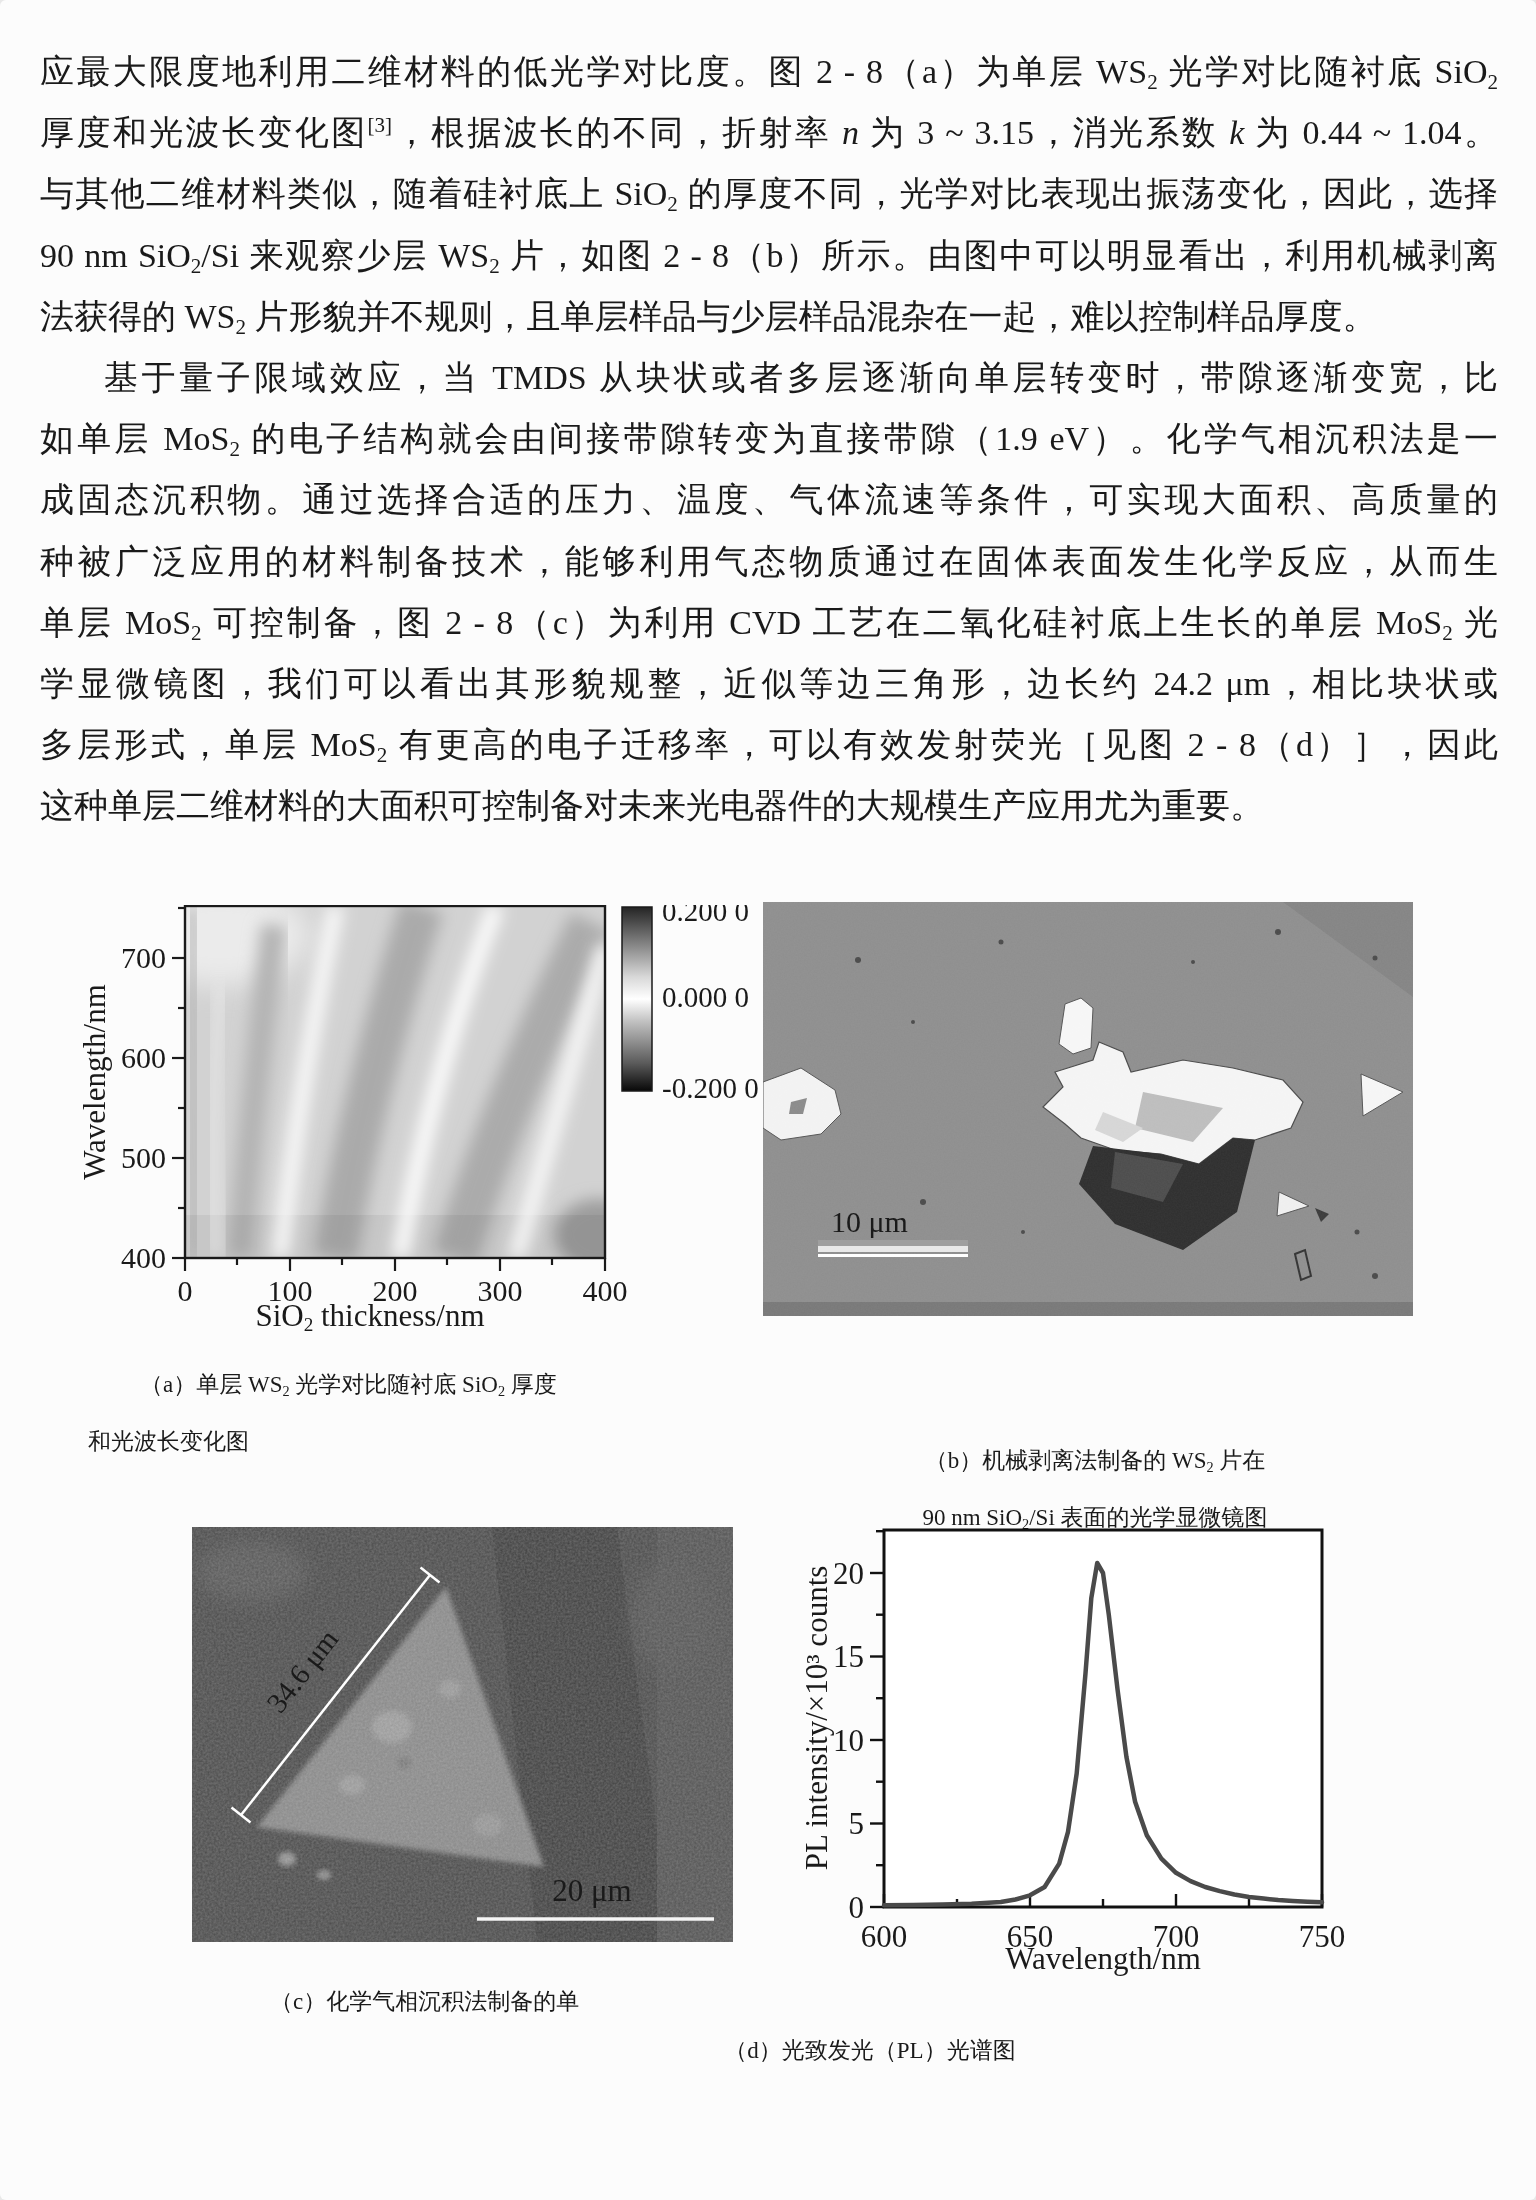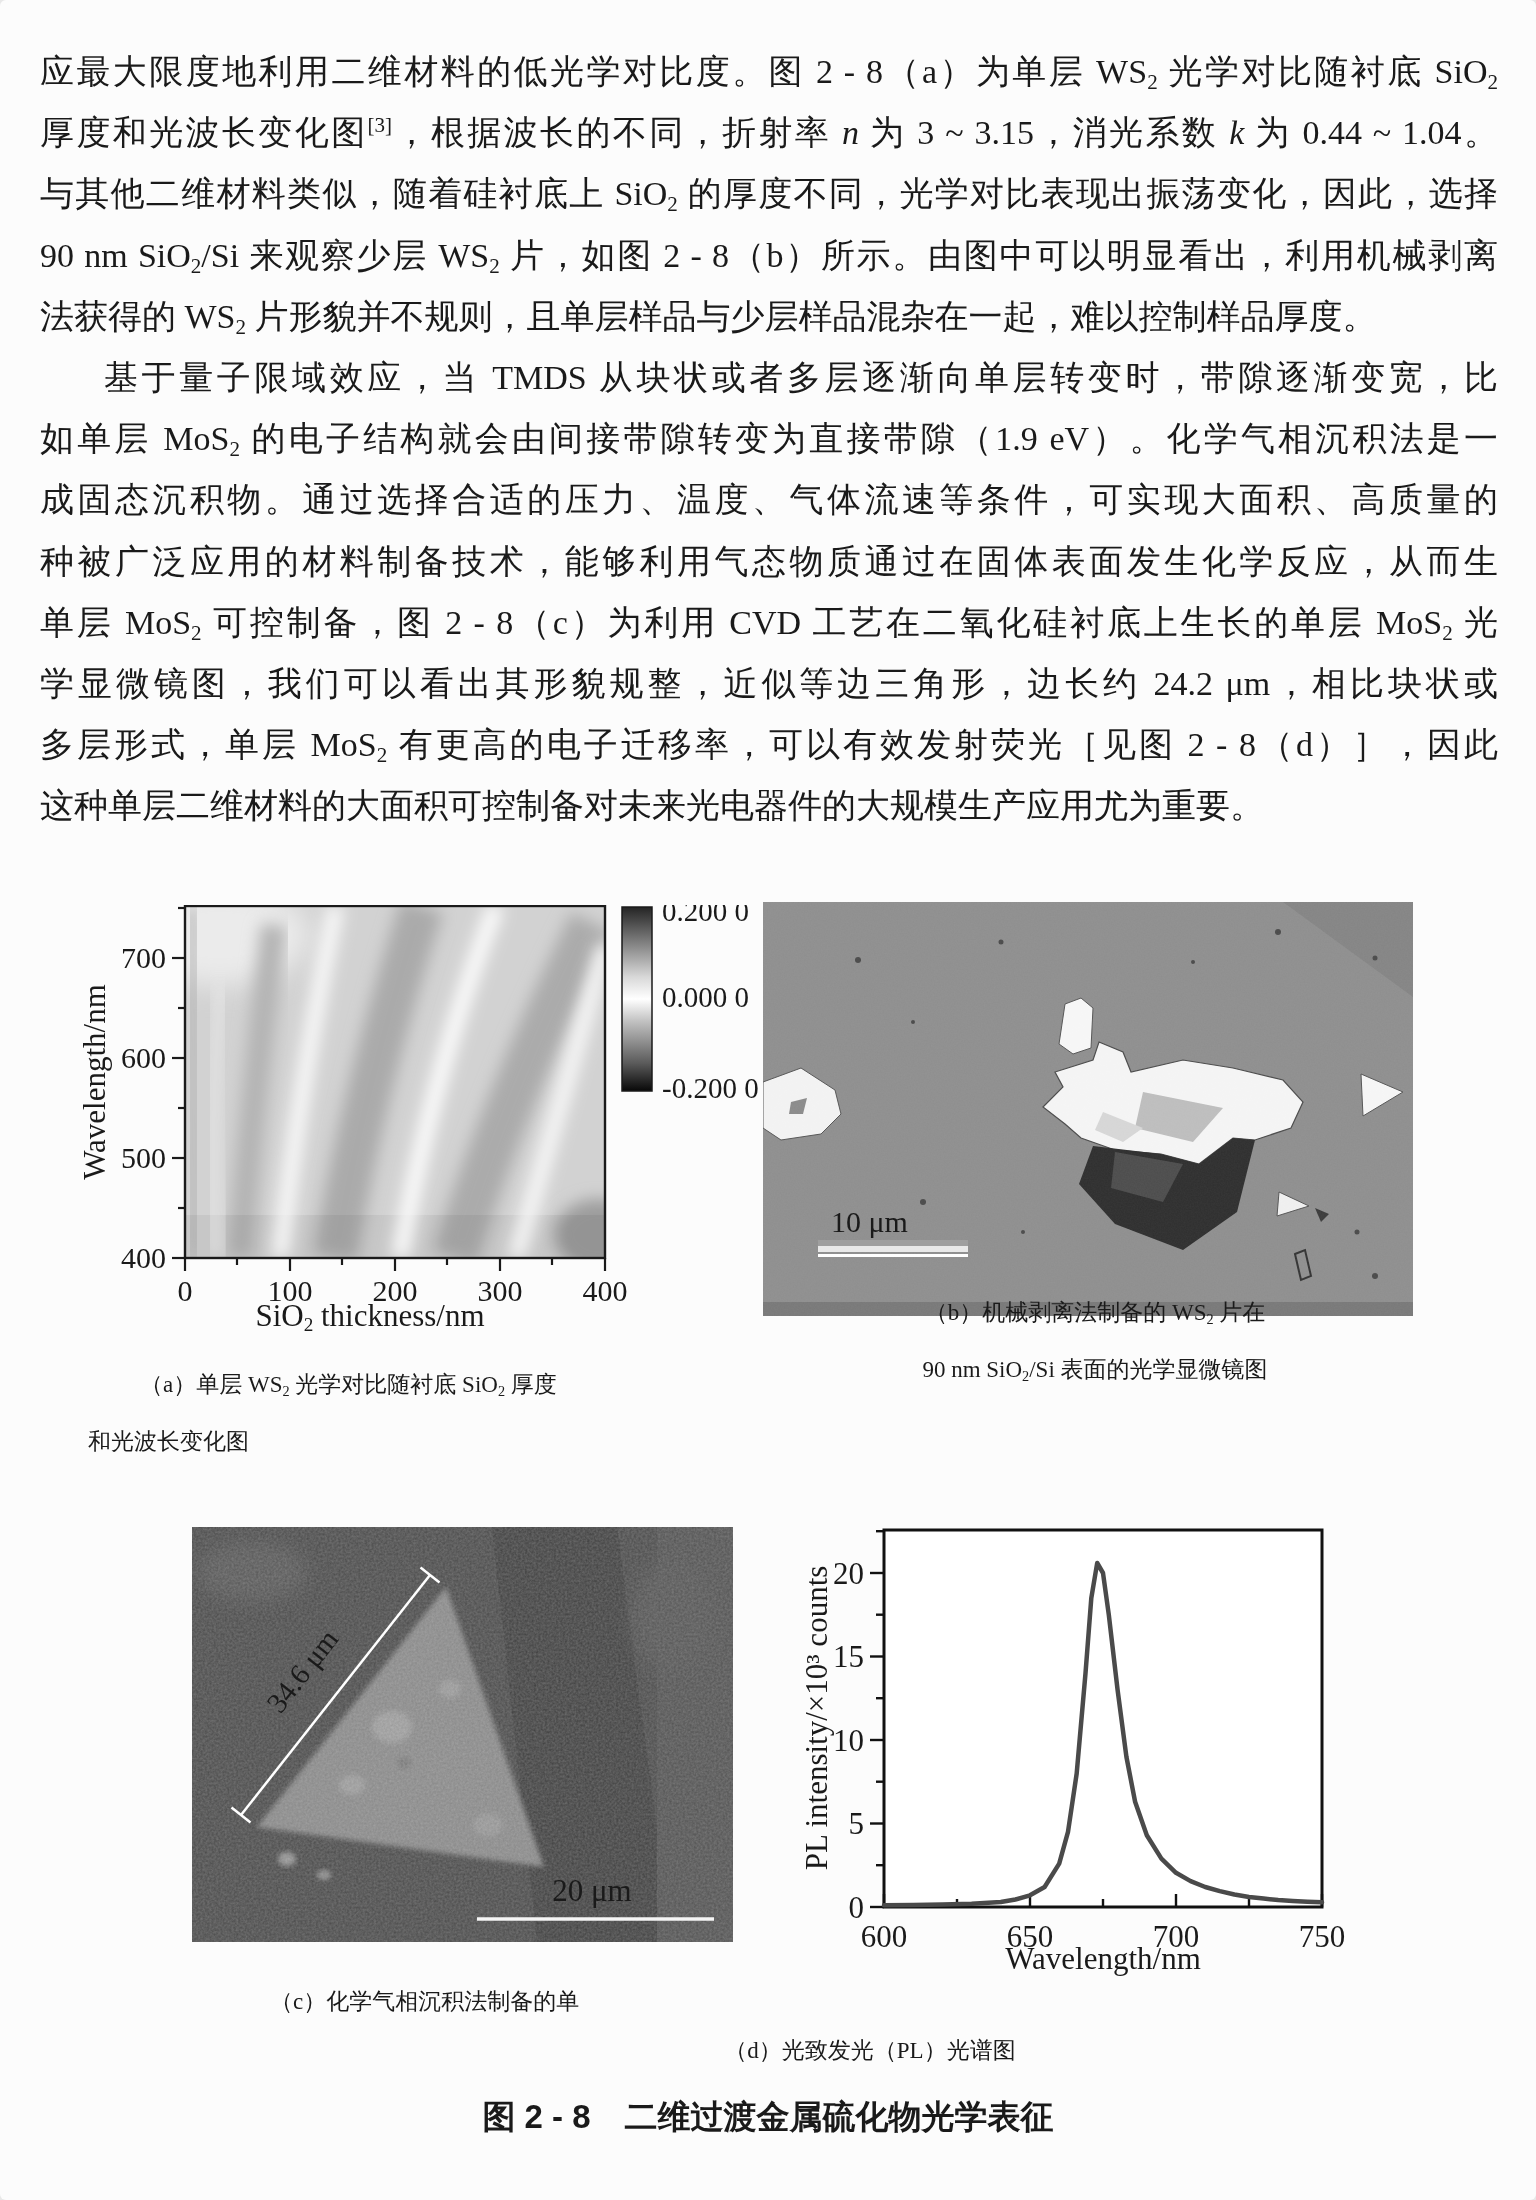--- a/index.html
+++ b/index.html
@@ -184,21 +184,21 @@
     <rect width="650" height="414" filter="url(#noiseB)" opacity="0.10"></rect>
 
     <text x="68" y="330" font-size="30" fill="#ffffff">10 μm</text>
     <g>
       <rect x="55" y="338" width="150" height="6" fill="#9f9f9f"></rect>
       <rect x="55" y="344" width="150" height="6" fill="#e9e9e9"></rect>
       <rect x="55" y="352" width="150" height="3" fill="#ffffff"></rect>
     </g>
   </svg>
 
-  <div class="abs cap center" style="left:770px;top:1284px;width:650px;">
+  <div class="abs cap center" style="left:770px;top:1432px;width:650px;">
     <div class="capline">（b）机械剥离法制备的 WS<sub>2</sub> 片在</div>
     <div class="capline">90 nm SiO<sub>2</sub>/Si 表面的光学显微镜图</div>
   </div>
 
   <svg class="abs" style="left:192px;top:1527px;" width="541" height="415">
     <defs>
       <filter id="noiseC1">
           <feTurbulence type="fractalNoise" baseFrequency="0.45" numOctaves="2" seed="7" stitchTiles="stitch"></feTurbulence>
         <feColorMatrix type="matrix" values="0 0 0 0 0.72  0 0 0 0 0.72  0 0 0 0 0.72  0 0 0 0.85 0"></feColorMatrix>
         </filter>
@@ -289,17 +289,14 @@
     </g>
 
     <polyline fill="none" stroke="#4a4a4a" stroke-width="4.5" stroke-linejoin="round" stroke-linecap="round" points="104.0,410.3 133.2,410.0 162.4,409.5 191.6,408.7 220.8,407.0 235.4,404.5 250.0,400.3 264.6,392.0 279.2,368.6 288.0,336.9 296.7,278.4 305.5,178.2 311.3,103.1 317.2,68.0 323.0,78.0 328.8,119.8 337.6,194.9 346.4,261.7 355.1,306.8 366.8,340.2 381.4,363.6 396.0,377.8 410.6,386.1 425.2,392.0 439.8,396.1 454.4,399.5 469.0,402.0 483.6,403.6 498.2,405.0 512.8,406.0 527.4,406.7 542.0,407.3"></polyline>
   </svg>
   <div class="abs axis-label center" style="left:903px;top:1941px;width:400px;">Wavelength/nm</div>
 
   <div class="abs cap center" style="left:640px;top:2022px;width:460px;">
     <div class="capline">（d）光致发光（PL）光谱图</div>
   </div>
 
-  <div id="figtitle">
-    <span>图 2 - 8</span><span class="gap"></span><span>二维过渡金属硫化物光学表征</span>
-  </div>
 
 </div>
 
 </body></html>

